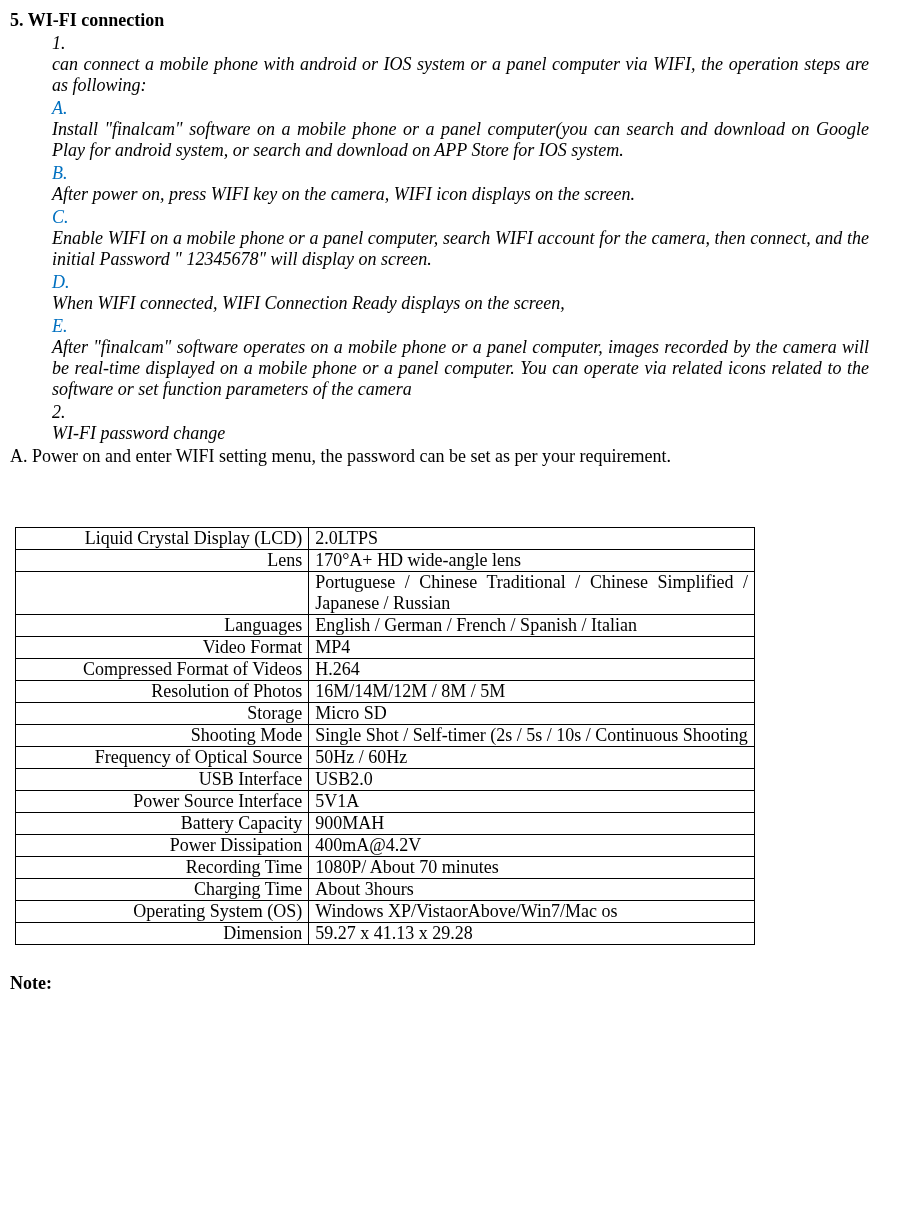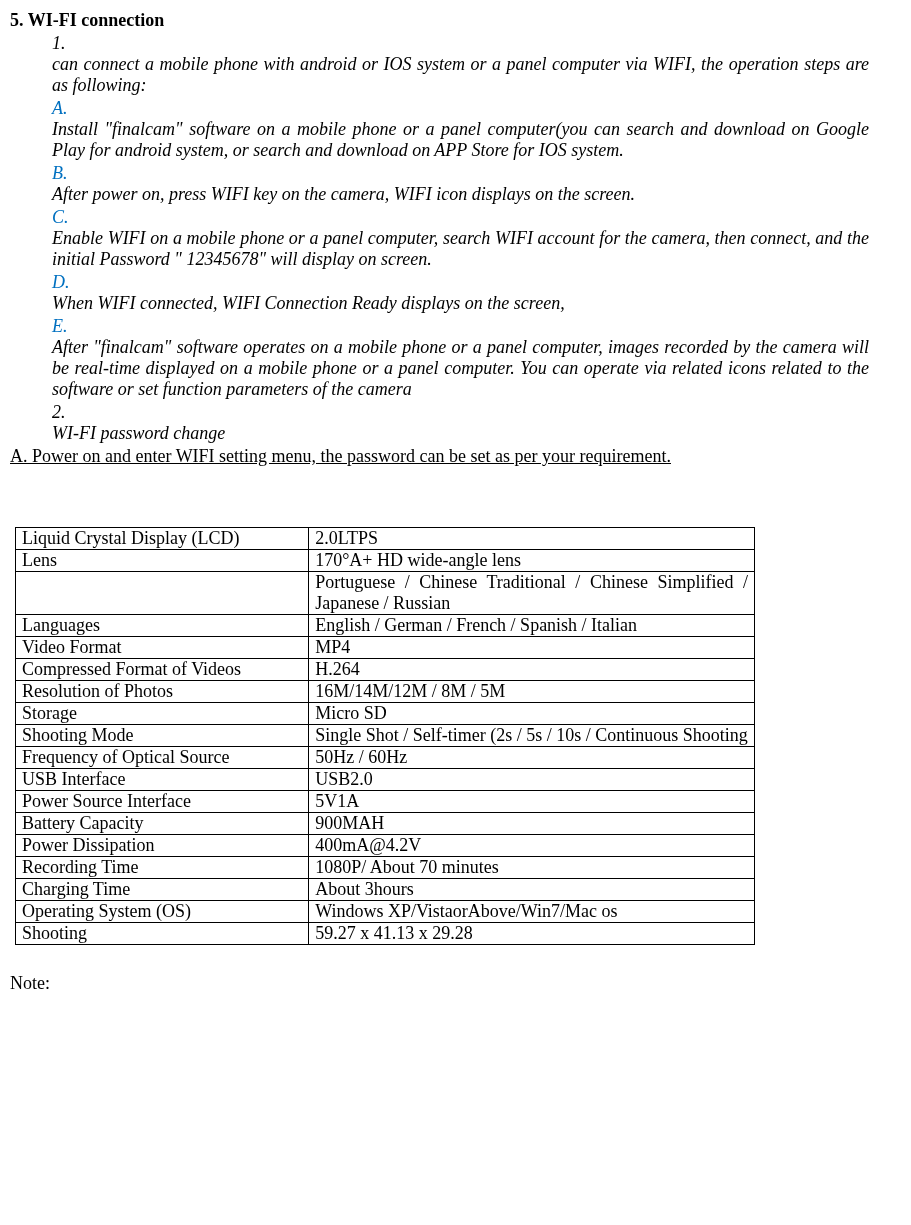--- a/index.html
+++ b/index.html
@@ -39,49 +39,49 @@
       width: calc(100% - 32px);
       vertical-align: top;
     }
     .list-content-justify {
       text-align: justify;
       text-justify: inter-word;
     }
     .para-a {
       margin-top: 2px;
       text-align: justify;
-      text-decoration: underline;
     }
     .spec-table {
       border-collapse: collapse;
       margin-top: 60px;
       width: 740px;
       margin-left: 5px;
     }
     .spec-table td {
       border: 1px solid #000;
       padding: 0px 6px;
       vertical-align: top;
       font-size: 18px;
     }
     .spec-table td:first-child {
       width: 288px;
+      text-align: right;
     }
     .spec-table td:last-child {
       width: 442px;
     }
     .just {
       text-align: justify;
       text-justify: inter-word;
     }
     .note {
       margin-top: 28px;
     }
     .note-title {
-      font-weight: normal;
+      font-weight: bold;
     }
     .note-text {
       text-align: justify;
     }
   </style>
 </head>
 <body>
 
 <div class="section-title">5. WI-FI connection</div>
 
@@ -190,21 +190,21 @@
       </tr>
   <tr>
         <td>Charging Time</td>
         <td>About 3hours</td>
       </tr>
   <tr>
         <td>Operating System (OS)</td>
         <td>Windows XP/VistaorAbove/Win7/Mac os</td>
       </tr>
   <tr>
-        <td>Shooting</td>
+        <td>Dimension</td>
         <td>59.27 x 41.13 x 29.28</td>
       </tr>
 </tbody>
   </table>
 
 <div class="note">
   <span class="note-title">Note:</span>
 </div>
 
 </body></html>

